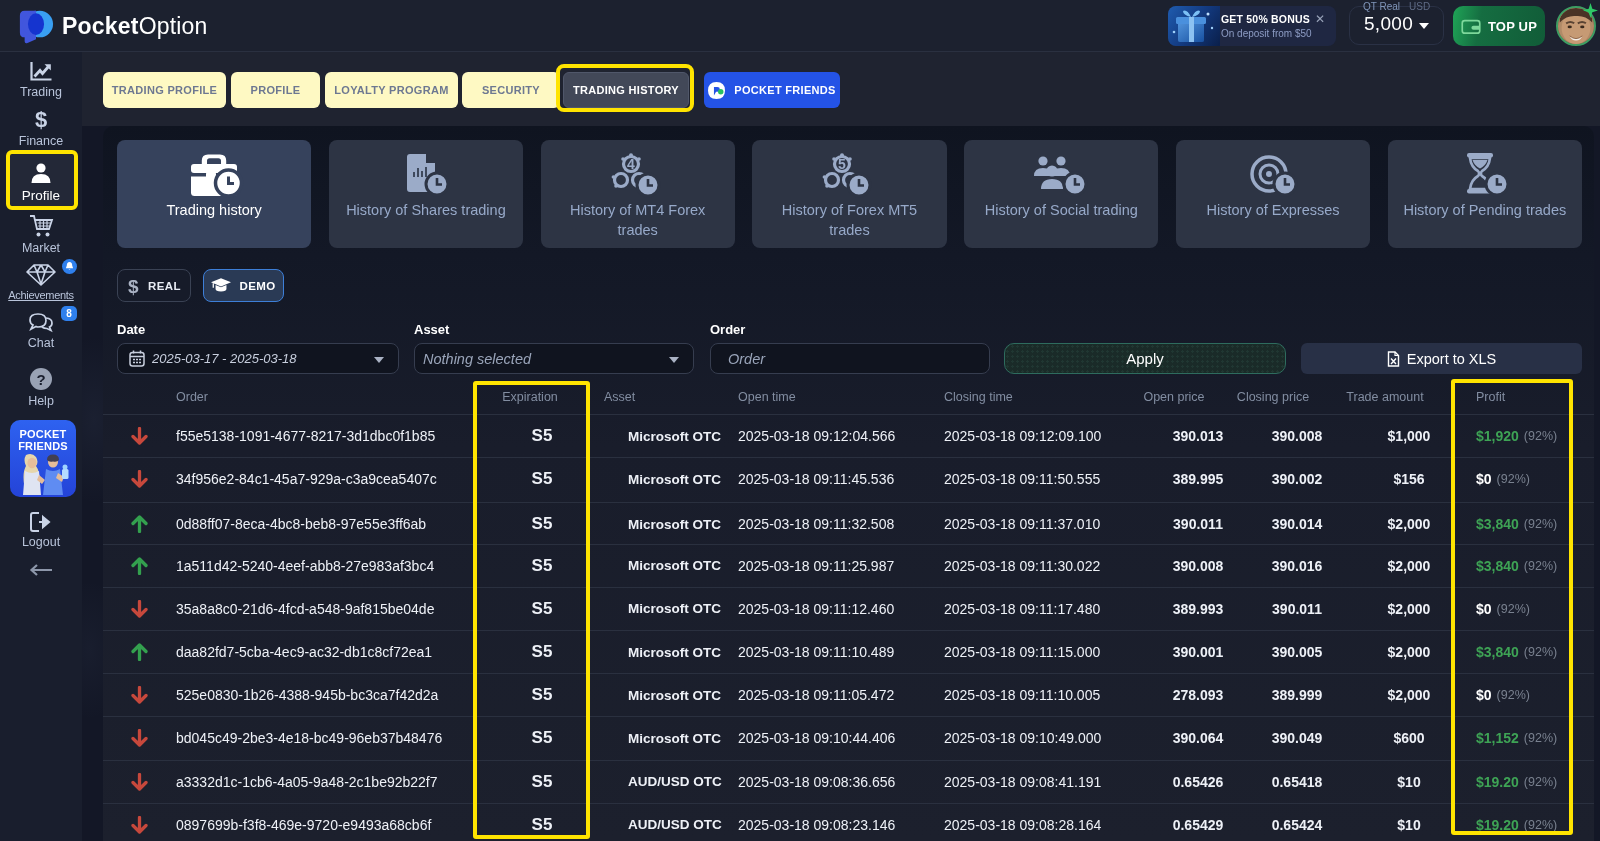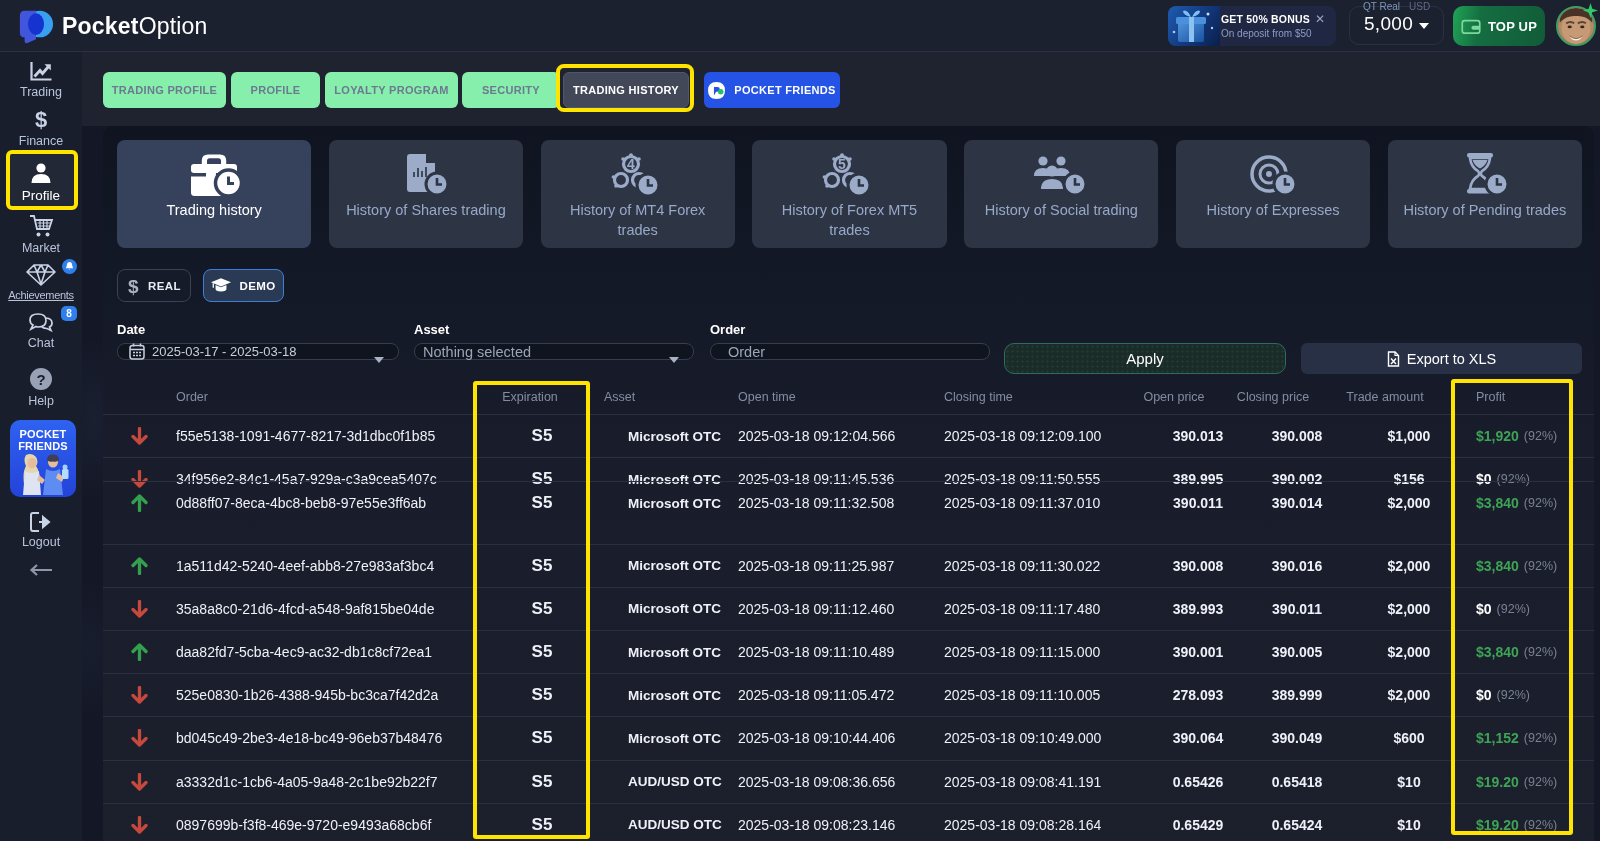--- a/index.html
+++ b/index.html
@@ -41,21 +41,21 @@
 .sbi svg { display:block; margin:0 auto; }
 .sbi .lbl { font-size:12.5px; margin-top:3px; }
 .sbi .lbl.sm { font-size:11px; letter-spacing:-0.3px; }
 .badge { position:absolute; background:#2f80ed; border-radius:5px; color:#fff; font-size:10px; font-weight:700; }
 
 .pfbox { position:absolute; left:10px; top:368px; width:66px; height:77px; border-radius:10px; background:linear-gradient(180deg,#2e62f0 0%,#2443d8 100%); text-align:center; overflow:hidden; }
 .pfbox .pft { margin-top:8px; font-size:11px; font-weight:700; color:#fff; line-height:12px; letter-spacing:0.2px; }
 
 
 .tabs { position:absolute; left:82px; top:52px; width:1518px; height:74px; background:#1f2330; }
-.tab { position:absolute; top:20px; height:36px; line-height:36px; border-radius:6px; background:#86efac; color:#6d7891; font-size:11px; font-weight:700; letter-spacing:0.3px; text-align:center; white-space:nowrap; }
+.tab { position:absolute; top:20px; height:36px; line-height:36px; border-radius:6px; background:#fef9c3; color:#6d7891; font-size:11px; font-weight:700; letter-spacing:0.3px; text-align:center; white-space:nowrap; }
 .tab.active { background:#424858; color:#fff; border:1px solid #50576a; line-height:34px; }
 .tab.pf { background:#2453e6; color:#fff; display:flex; align-items:center; justify-content:center; letter-spacing:0.3px; font-size:11px; }
 .tab.pf svg { margin-right:9px; }
 
 
 .panel { position:absolute; left:103px; top:126px; width:1491px; height:715px; background:linear-gradient(180deg,#0f1420 0%,#131826 18%,#191d2b 45%,#1c202d 100%); border-radius:10px 10px 0 0; }
 .cards { position:absolute; left:14px; top:14px; width:1465px; display:flex; gap:17.5px; }
 .card { flex:1; height:108px; border-radius:8px; background:#2d3444; color:#97a9c9; text-align:center; position:relative; }
 .card .cic { margin-top:11px; height:50px; display:flex; align-items:center; justify-content:center; }
 .card .clbl { font-size:14.5px; line-height:19.5px; padding:0 14px; margin-top:0; }
@@ -63,21 +63,21 @@
 .card.active .clbl { font-weight:400; }
 
 
 .mode { position:absolute; height:33px; border-radius:8px; display:flex; align-items:center; justify-content:center; color:#fff; font-size:11.5px; font-weight:700; letter-spacing:0.4px; }
 .mode.real { left:14px; top:143px; width:74px; border:1px solid #3a4254; background:#161b29; color:#e8ecf4; }
 .mode.demo { left:100px; top:143px; width:81px; border:1px solid #3d7fd8; background:#2a3a55; }
 .mode svg { margin-right:8px; }
 
 
 .flabel { position:absolute; font-size:13px; font-weight:700; color:#fff; }
-.ffield { position:absolute; top:217px; height:17px; border:1px solid #363d4f; border-radius:8px; background:#10141f; display:flex; align-items:center; font-size:14.5px; color:#c7cedd; }
+.ffield { position:absolute; top:217px; height:31px; border:1px solid #363d4f; border-radius:8px; background:#10141f; display:flex; align-items:center; font-size:14.5px; color:#c7cedd;font-style:italic; }
 .fcaret { position:absolute; right:14px; top:13px; width:0; height:0; border-left:5px solid transparent; border-right:5px solid transparent; border-top:6px solid #aab2c4; }
 .apply { position:absolute; left:901px; top:217px; width:282px; height:31px; border:1px solid #2e6c5e; border-radius:10px; background:#1a2b28; background-image:radial-gradient(rgba(90,160,140,0.10) 1px, transparent 1.3px); background-size:5px 5px; color:#fff; font-weight:400; font-size:15px; text-align:center; line-height:30px; }
 .export { position:absolute; left:1198px; top:217px; width:281px; height:31px; border-radius:6px; background:#283046; color:#fff; font-weight:400; font-size:14.5px; display:flex; align-items:center; justify-content:center; }
 .export svg { margin-right:7px; }
 
 
 .thead { position:absolute; left:0; top:254px; width:1491px; height:34px; color:#828da1; font-size:12.5px; }
 .trow { position:absolute; left:0; width:1491px; height:43.2px; border-top:1px solid #2a303f; color:#eef1f7; font-size:14px; }
 .cell { position:absolute; top:0; height:100%; display:flex; align-items:center; }
 .c1 { left:0; width:73px; justify-content:center; }
@@ -491,21 +491,21 @@
     <div class="cell c5">2025-03-18 09:11:45.536</div>
     <div class="cell c6">2025-03-18 09:11:50.555</div>
     <div class="cell c7 sb">389.995</div>
     <div class="cell c8 sb">390.002</div>
     <div class="cell c9 sb">$156</div>
     <div class="cell c10">
         <span class="profit-w">$0</span>
         <span class="pct">(92%)</span>
       </div>
   </div>
-  <div class="trow" style="top:355px;">
+  <div class="trow" style="top:376px;">
     <div class="cell c1">
         <svg width="17" height="18" viewBox="0 0 17 18">
           <path d="M8.5 16.5 V3 M2 8.5 L8.5 2 L15 8.5" stroke="#33a04e" stroke-width="3.3" fill="none" stroke-linecap="round" stroke-linejoin="round"></path>
         </svg>
       </div>
     <div class="cell c2">0d88ff07-8eca-4bc8-beb8-97e55e3ff6ab</div>
     <div class="cell c3 sb">S5</div>
     <div class="cell c4 sb">Microsoft OTC</div>
     <div class="cell c5">2025-03-18 09:11:32.508</div>
     <div class="cell c6">2025-03-18 09:11:37.010</div>

